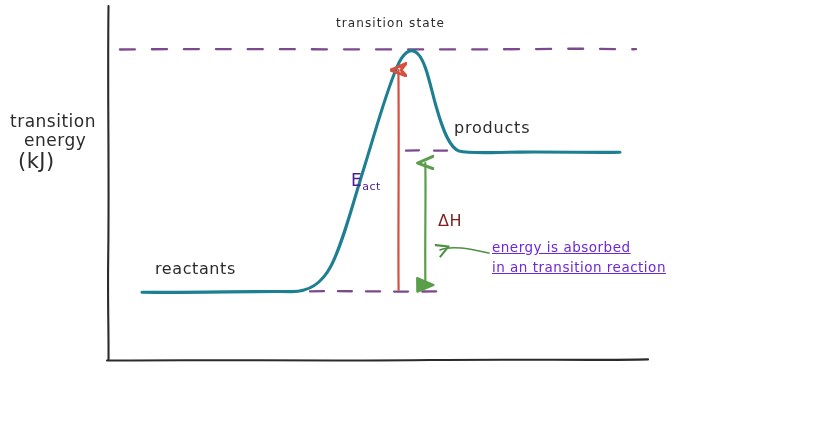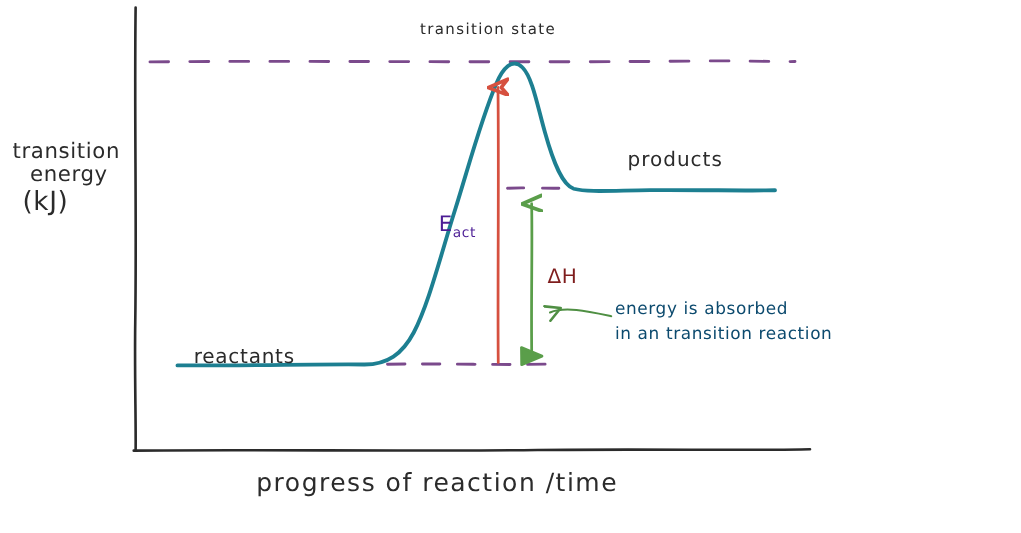--- a/index.html
+++ b/index.html
@@ -36,48 +36,49 @@
     left:205px; top:374px;
     font-size:20px;
     letter-spacing:1.2px;
   }
   .lbl-transition{
     left:336px; top:16px;
     font-size:12px;
     letter-spacing:1.1px;
   }
   .lbl-products{
-    left:502px; top:118px;
+    left:454px; top:118px;
     font-size:16px;
     letter-spacing:0.8px;
   }
   .lbl-reactants{
-    left:155px; top:275px;
+    left:155px; top:259px;
     font-size:16px;
     letter-spacing:0.6px;
   }
   .lbl-eact{
     left:351px; top:170px;
     font-size:17px;
     color:#4c1d95;
   }
   .lbl-eact sub{font-size:11px;}
   .lbl-dh{
     left:438px; top:211px;
     font-size:16px;
     color:#7f1d1d;
     letter-spacing:0.5px;
   }
   .lbl-note{
     left:492px; top:238px;
     font-size:13.5px;
-    color:#0c4a6e;
+    color:#6d28d9;
     line-height:1.45;
     white-space:normal;
     width:230px;
+    text-decoration:underline;
   }
   .lbl-note .n1{display:block;}
   .lbl-note .n2{display:block;}
 </style>
 </head>
 <body>
 
 <div id="diagram-root">
 
   <svg id="canvas" viewBox="0 0 817 426">
@@ -123,21 +124,20 @@
 
     <path d="M489,253 C470,249 452,245 440,250" fill="none" stroke="#4f8f43" stroke-width="1.6" stroke-linecap="round" marker-end="url(#arrowhead-note)"></path>
   </svg>
 
   <div class="hand-text axis-y-label">
     <span class="l1">transition</span>
     <span class="l2">energy</span>
     <span class="l3">(kJ)</span>
   </div>
 
-  <div class="hand-text axis-x-label">progress  of reaction /time</div>
 
   <div class="hand-text lbl-transition">transition  state</div>
 
   <div class="hand-text lbl-products">products</div>
 
   <div class="hand-text lbl-reactants">reactants</div>
 
   <div class="hand-text lbl-eact"><span>E</span><sub>act</sub></div>
 
   <div class="hand-text lbl-dh">ΔH</div>

